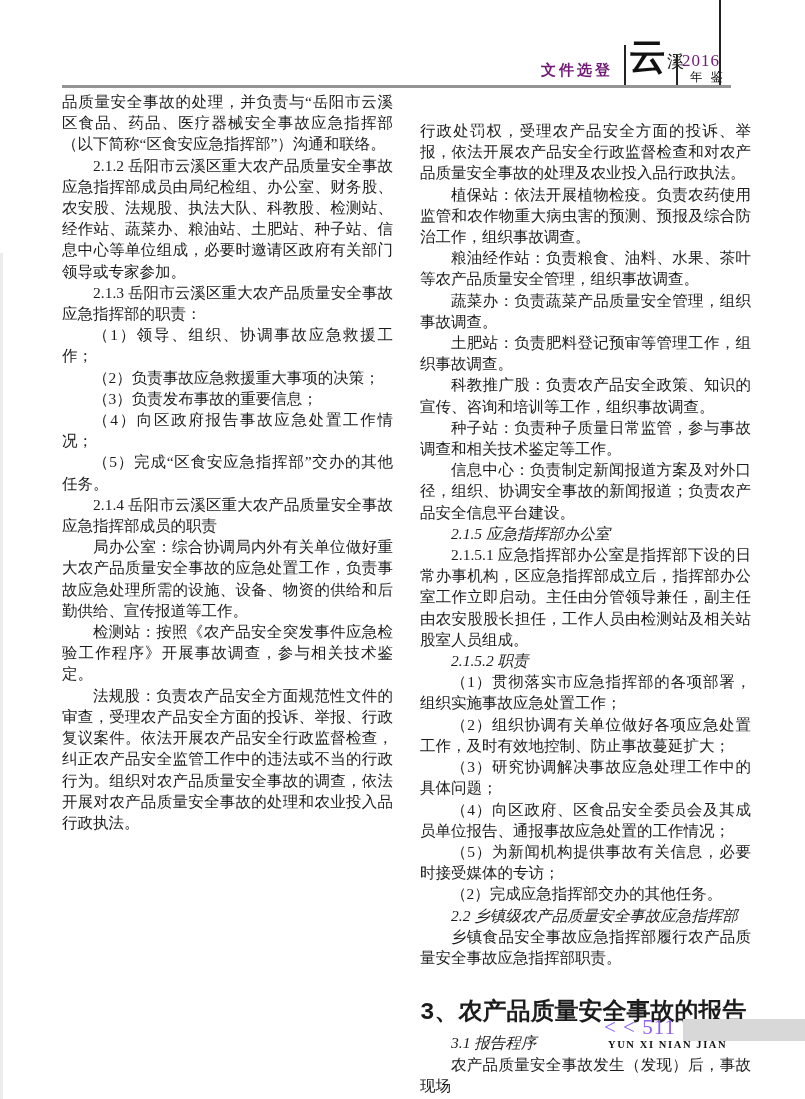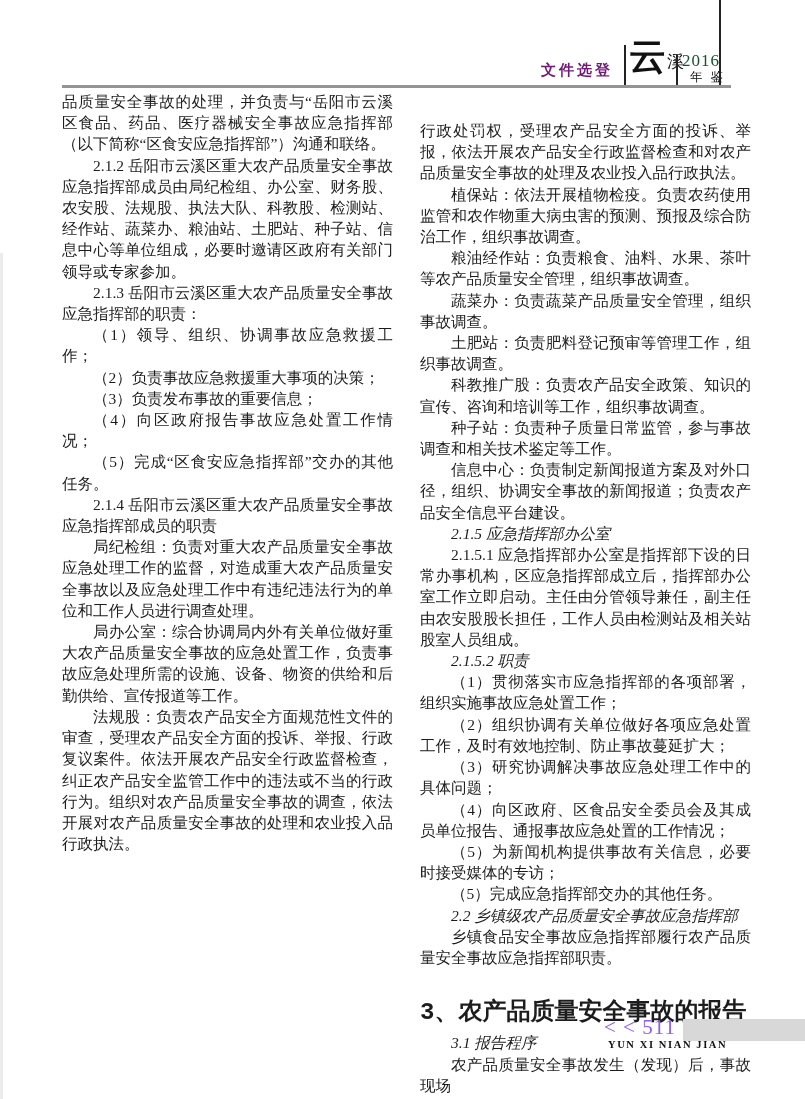--- a/index.html
+++ b/index.html
@@ -24,21 +24,21 @@
     font-weight:700; font-size:15px; letter-spacing:3px; color:#701a75;
   }
   .hdr-vline { position:absolute; width:2px; background:#222; }
   .vline-1 { left:624px; top:45px; height:42px; }
   .vline-2 { left:676px; top:55px; height:32px; }
   .vline-3 { left:719px; top:0px;  height:86px; }
   .hdr-logo { position:absolute; left:629px; top:38px; display:flex; align-items:flex-end; }
   .logo-main { font-size:37px; font-weight:700; line-height:1; color:#111; }
   .logo-sub  { font-size:17px; font-weight:400; line-height:1; margin:0 0 5px 1px; color:#111; }
   .hdr-year { position:absolute; left:682px; top:52px; width:36px; text-align:center; }
-  .year-num  { font-size:17px; line-height:18px; color:#14532d; letter-spacing:1px; }
+  .year-num  { font-size:17px; line-height:18px; color:#701a75; letter-spacing:1px; }
   .year-word { font-size:12.5px; line-height:15px; color:#111; letter-spacing:8px; padding-left:8px; white-space:nowrap; }
   .hdr-rule {
     position:absolute; left:62px; top:85px; width:669px; height:3px;
     background:#949494;
   }
 
   
   .col {
     position:absolute; top:91px; width:331px;
     font-size:15.5px; line-height:21.2px;
@@ -99,42 +99,42 @@
   <div class="col col-left">
       <p class="cont">品质量安全事故的处理，并负责与“岳阳市云溪区食品、药品、医疗器械安全事故应急指挥部（以下简称“区食安应急指挥部”）沟通和联络。</p>
       <p class="para">2.1.2 岳阳市云溪区重大农产品质量安全事故应急指挥部成员由局纪检组、办公室、财务股、农安股、法规股、执法大队、科教股、检测站、经作站、蔬菜办、粮油站、土肥站、种子站、信息中心等单位组成，必要时邀请区政府有关部门领导或专家参加。</p>
       <p class="para">2.1.3 岳阳市云溪区重大农产品质量安全事故应急指挥部的职责：</p>
       <p class="para">（1）领导、组织、协调事故应急救援工作；</p>
       <p class="para">（2）负责事故应急救援重大事项的决策；</p>
       <p class="para">（3）负责发布事故的重要信息；</p>
       <p class="para">（4）向区政府报告事故应急处置工作情况；</p>
       <p class="para">（5）完成“区食安应急指挥部”交办的其他任务。</p>
       <p class="para">2.1.4 岳阳市云溪区重大农产品质量安全事故应急指挥部成员的职责</p>
-      <p class="para">局纪检组：负责对重大农产品质量安全事故应急处理工作的监督，对造成重大农产品质量安全事故以及应急处理工作中有违纪违法行为的单位和工作人员进行调查处理。</p>
       <p class="para">局办公室：综合协调局内外有关单位做好重大农产品质量安全事故的应急处置工作，负责事故应急处理所需的设施、设备、物资的供给和后勤供给、宣传报道等工作。</p>
+      <p class="para">检测站：按照《农产品安全突发事件应急检验工作程序》开展事故调查，参与相关技术鉴定。</p>
       <p class="para">法规股：负责农产品安全方面规范性文件的审查，受理农产品安全方面的投诉、举报、行政复议案件。依法开展农产品安全行政监督检查，纠正农产品安全监管工作中的违法或不当的行政行为。组织对农产品质量安全事故的调查，依法开展对农产品质量安全事故的处理和农业投入品行政执法。</p>
     </div>
   <div class="col col-right">
       <p class="cont">行政处罚权，受理农产品安全方面的投诉、举报，依法开展农产品安全行政监督检查和对农产品质量安全事故的处理及农业投入品行政执法。</p>
       <p class="para">植保站：依法开展植物检疫。负责农药使用监管和农作物重大病虫害的预测、预报及综合防治工作，组织事故调查。</p>
       <p class="para">粮油经作站：负责粮食、油料、水果、茶叶等农产品质量安全管理，组织事故调查。</p>
       <p class="para">蔬菜办：负责蔬菜产品质量安全管理，组织事故调查。</p>
       <p class="para">土肥站：负责肥料登记预审等管理工作，组织事故调查。</p>
       <p class="para">科教推广股：负责农产品安全政策、知识的宣传、咨询和培训等工作，组织事故调查。</p>
       <p class="para">种子站：负责种子质量日常监管，参与事故调查和相关技术鉴定等工作。</p>
       <p class="para">信息中心：负责制定新闻报道方案及对外口径，组织、协调安全事故的新闻报道；负责农产品安全信息平台建设。</p>
       <p class="kai">2.1.5 应急指挥部办公室</p>
       <p class="para">2.1.5.1 应急指挥部办公室是指挥部下设的日常办事机构，区应急指挥部成立后，指挥部办公室工作立即启动。主任由分管领导兼任，副主任由农安股股长担任，工作人员由检测站及相关站股室人员组成。</p>
       <p class="kai">2.1.5.2 职责</p>
       <p class="para">（1）贯彻落实市应急指挥部的各项部署，组织实施事故应急处置工作；</p>
       <p class="para">（2）组织协调有关单位做好各项应急处置工作，及时有效地控制、防止事故蔓延扩大；</p>
       <p class="para">（3）研究协调解决事故应急处理工作中的具体问题；</p>
       <p class="para">（4）向区政府、区食品安全委员会及其成员单位报告、通报事故应急处置的工作情况；</p>
       <p class="para">（5）为新闻机构提供事故有关信息，必要时接受媒体的专访；</p>
-      <p class="para">（5）完成应急指挥部交办的其他任务。</p>
+      <p class="para">（2）完成应急指挥部交办的其他任务。</p>
       <p class="kai">2.2 乡镇级农产品质量安全事故应急指挥部</p>
       <p class="para">乡镇食品安全事故应急指挥部履行农产品质量安全事故应急指挥部职责。</p>
       <p class="heading">3、农产品质量安全事故的报告</p>
       <p class="kai">3.1 报告程序</p>
       <p class="para">农产品质量安全事故发生（发现）后，事故现场</p>
     </div>
 
   <div class="footer-bar"></div>
   <div class="page-marker">&lt; &lt; 511</div>
   <div class="romanized">YUN XI NIAN JIAN</div>

